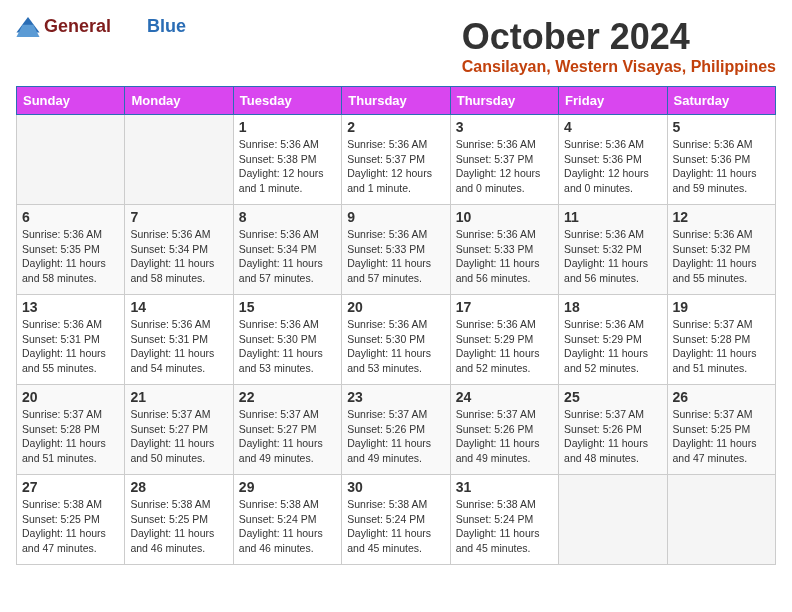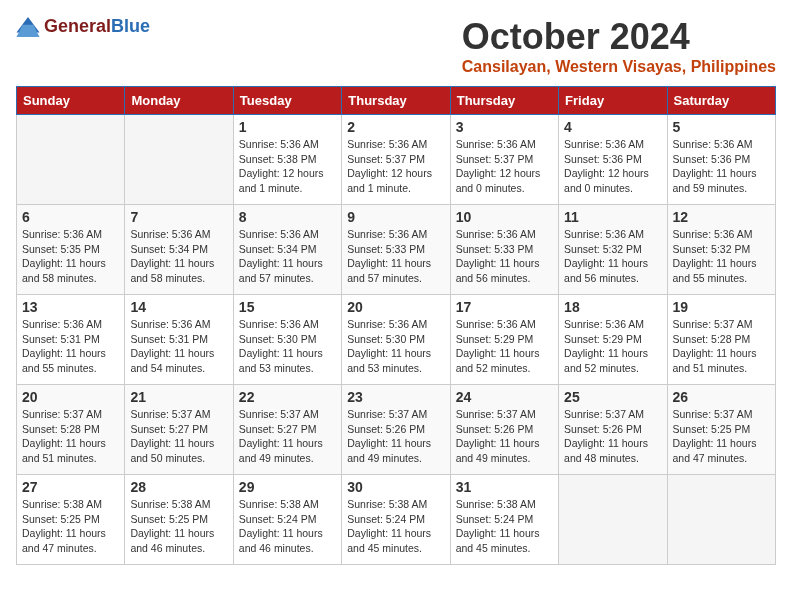--- a/index.html
+++ b/index.html
@@ -36,21 +36,21 @@
       font-size: 16px;
       color: #c2410c;
       font-weight: bold;
     }
     table {
       width: 100%;
       border-collapse: collapse;
       table-layout: fixed;
     }
     th {
-      background-color: #b91c1c;
+      background-color: #d946ef;
       color: #fff;
       text-align: left;
       padding: 6px 6px;
       font-size: 13px;
       font-weight: bold;
       border: 1px solid #2a6db5;
     }
     td {
       border: 1px solid #ccc;
       vertical-align: top;
@@ -80,21 +80,21 @@
 </head>
 <body>
 
 <div class="header-area">
   <div class="logo">
     <svg class="logo-icon" viewBox="0 0 30 26" xmlns="http://www.w3.org/2000/svg">
       <polygon points="15,0 30,20 0,20" fill="#2a6db5"></polygon>
       <polygon points="8,10 22,10 30,26 0,26" fill="#5b9bd5"></polygon>
     </svg>
     <div>
-      <span style="font-size:18px;font-weight:bold;color:#7f1d1d;">General</span><span style="font-size:18px;font-weight:bold;color:#2a6db5;">Blue</span>
+      <span style="font-size:18px;font-weight:bold;color:#7f1d1d;">General</span><span style="font-size:18px;font-weight:bold;color:#2a6db5;padding-left:36px;">Blue</span>
     </div>
   </div>
   <div class="title-area">
     <div class="month-title">October 2024</div>
     <div class="location-title">Cansilayan, Western Visayas, Philippines</div>
   </div>
 </div>
 
 <table>
   <thead>

